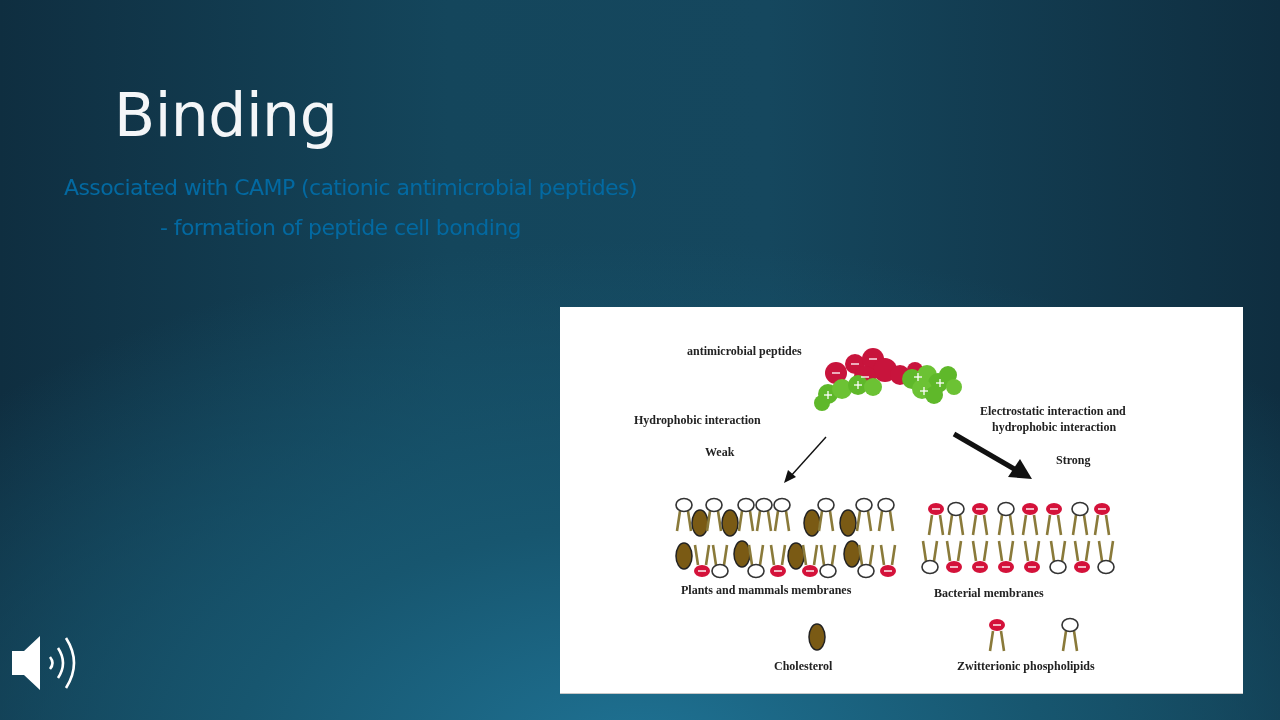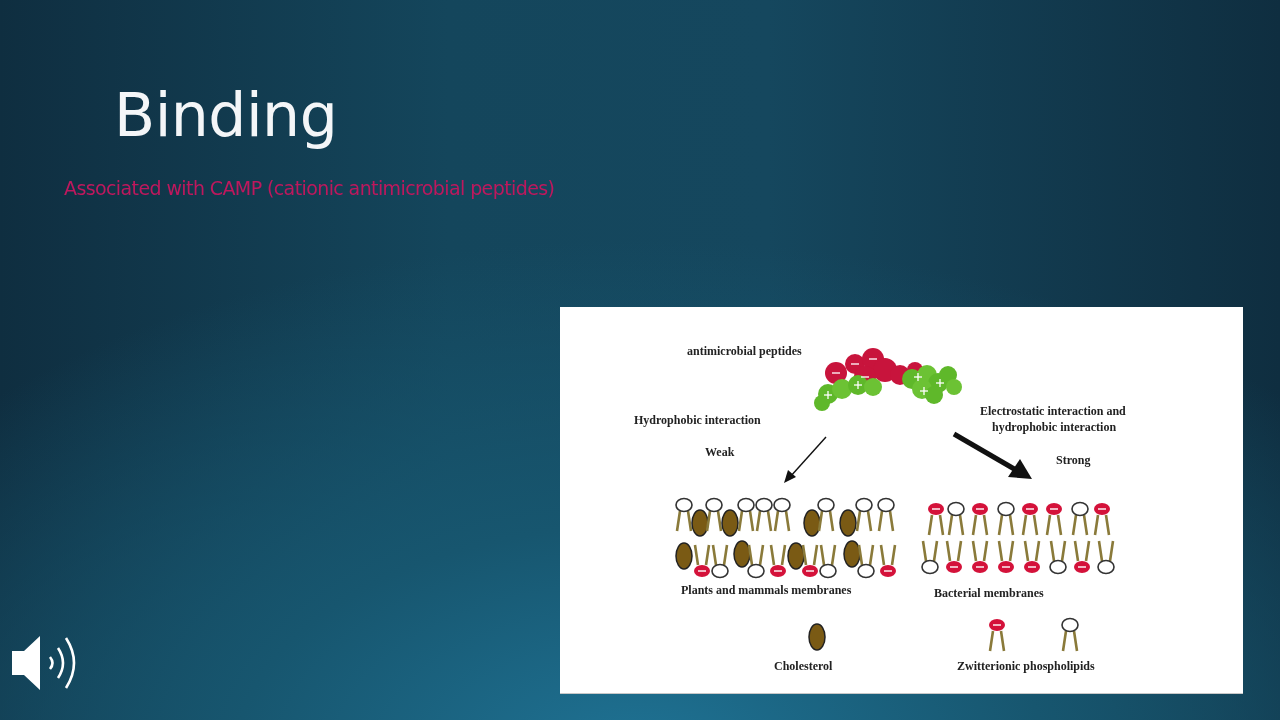--- a/index.html
+++ b/index.html
@@ -9,21 +9,21 @@
                 linear-gradient(90deg, #0f2e40 0%, #14465c 35%, #15475e 60%, #0f2e40 100%);
     font-family: "DejaVu Sans", "Liberation Sans", sans-serif;
     color: #ffffff;
   }
   .title {
     position: absolute; left: 98px; top: 64px;
     font-size: 60px; font-weight: normal; letter-spacing: -0.5px;
     color: #f4f6f8; margin: 16px;
     font-family: "DejaVu Sans", sans-serif;
   }
-  .body-text { position: absolute; left: 64px; top: 168px; font-size: 19px; line-height: 40px; color: #be185d; letter-spacing: -0.6px; }
+  .body-text { position: absolute; left: 64px; top: 168px; font-size: 22px; line-height: 40px; color: #0369a1; letter-spacing: -0.6px; }
   .body-text .l1 { display: block; }
   .body-text .l2 { display: block; padding-left: 96px; }
   .figure {
     position: absolute; left: 560px; top: 307px; width: 683px; height: 386px;
     background: #ffffff; border-bottom: 1px solid #c8c8c8;
   }
   .figure svg { display: block; }
   .fig-label {
     font-family: "Liberation Serif", "DejaVu Serif", serif; font-weight: bold; fill: #222;
   }
@@ -31,20 +31,21 @@
     position: absolute; left: 10px; top: 632px; width: 74px; height: 62px;
   }
 </style>
 </head>
 <body>
 
 <h1 class="title">Binding</h1>
 
 <div class="body-text">
   <span class="l1">Associated with CAMP (cationic antimicrobial peptides)</span>
+  <span class="l2">- formation of peptide cell bonding</span>
 </div>
 
 <div class="figure">
   <svg width="683" height="386" viewBox="0 0 683 386" xmlns="http://www.w3.org/2000/svg">
     <defs>
 
       <g id="zwUp">
         <path d="M-4,6 L-7,26 M4,6 L7,26" stroke="#8a7a3a" stroke-width="2.6" fill="none"></path>
         <ellipse cx="0" cy="0" rx="8" ry="6.5" fill="#fff" stroke="#333" stroke-width="1.6"></ellipse>
       </g>

